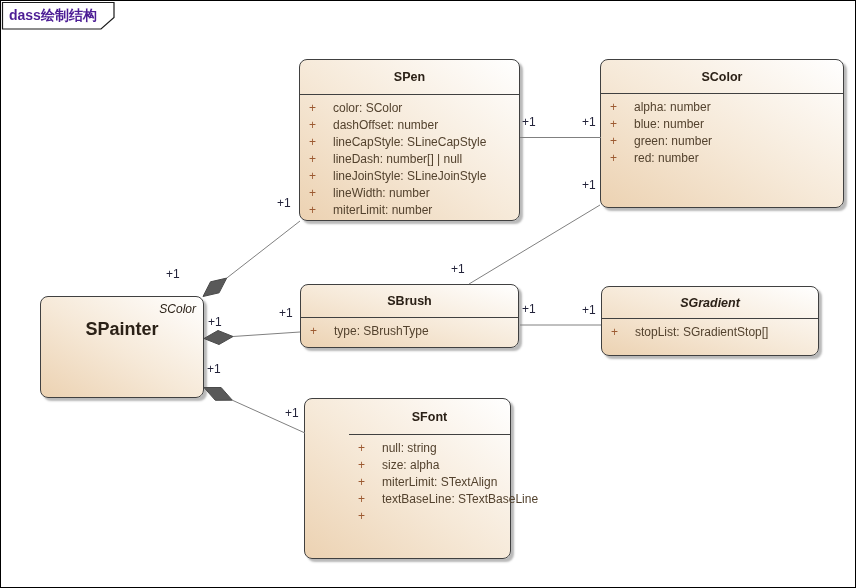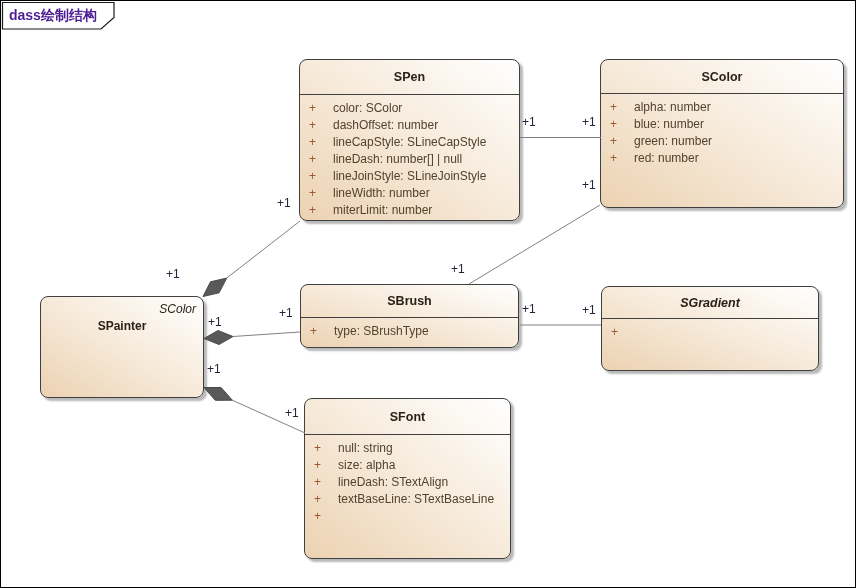--- a/index.html
+++ b/index.html
@@ -31,21 +31,21 @@
   .cls-attrs{padding-top:5px;}
   .attr-row{position:relative;height:17px;line-height:17px;white-space:nowrap;}
   .vis{position:absolute;left:9px;color:#9c5a32;}
   .attr-text{position:absolute;left:33px;color:#53422e;}
   .ns-label{
     position:absolute;top:5px;right:7px;
     font-style:italic;font-size:12px;color:#2b2117;
   }
   .main-name{
     position:absolute;top:22px;left:0;right:0;
-    text-align:center;font-weight:bold;font-size:12px;color:#2b2117;
+    text-align:center;font-weight:bold;font-size:18px;color:#2b2117;
   }
   .mult{
     position:absolute;
     font-size:12px;color:#23233a;line-height:13px;
   }
   #overlay{position:absolute;left:0;top:0;pointer-events:none;}
   #frame-title{
     position:absolute;left:8px;top:6px;
     font-weight:bold;font-size:14px;color:#4c1d95;line-height:16px;
   }
@@ -125,47 +125,48 @@
       <span>SBrush</span>
     </div>
     <div class="cls-attrs">
       <div class="attr-row">
           <span class="vis">+</span>
           <span class="attr-text">type: SBrushType</span>
         </div>
     </div>
   </div>
 
-  <div class="uml-class" style="left:600px;top:285px;width:218px;height:85px;">
+  <div class="uml-class" style="left:600px;top:285px;width:218px;height:70px;">
     <div class="cls-header italic" style="height:32px;">
       <span>SGradient</span>
     </div>
     <div class="cls-attrs">
       <div class="attr-row">
           <span class="vis">+</span>
-        </div>
-    </div>
-  </div>
-
-  <div class="uml-class" style="left:303px;top:397px;width:207px;height:161px;">
+          <span class="attr-text">stopList: SGradientStop[]</span>
+        </div>
+    </div>
+  </div>
+
+  <div class="uml-class" style="left:303px;top:397px;width:207px;height:161px;padding-left:44px;">
     <div class="cls-header" style="height:36px;">
       <span>SFont</span>
     </div>
     <div class="cls-attrs">
       <div class="attr-row">
           <span class="vis">+</span>
           <span class="attr-text">null: string</span>
         </div>
       <div class="attr-row">
           <span class="vis">+</span>
           <span class="attr-text">size: alpha</span>
         </div>
       <div class="attr-row">
           <span class="vis">+</span>
-          <span class="attr-text">lineDash: STextAlign</span>
+          <span class="attr-text">miterLimit: STextAlign</span>
         </div>
       <div class="attr-row">
           <span class="vis">+</span>
           <span class="attr-text">textBaseLine: STextBaseLine</span>
         </div>
       <div class="attr-row">
           <span class="vis">+</span>
         </div>
     </div>
   </div>

